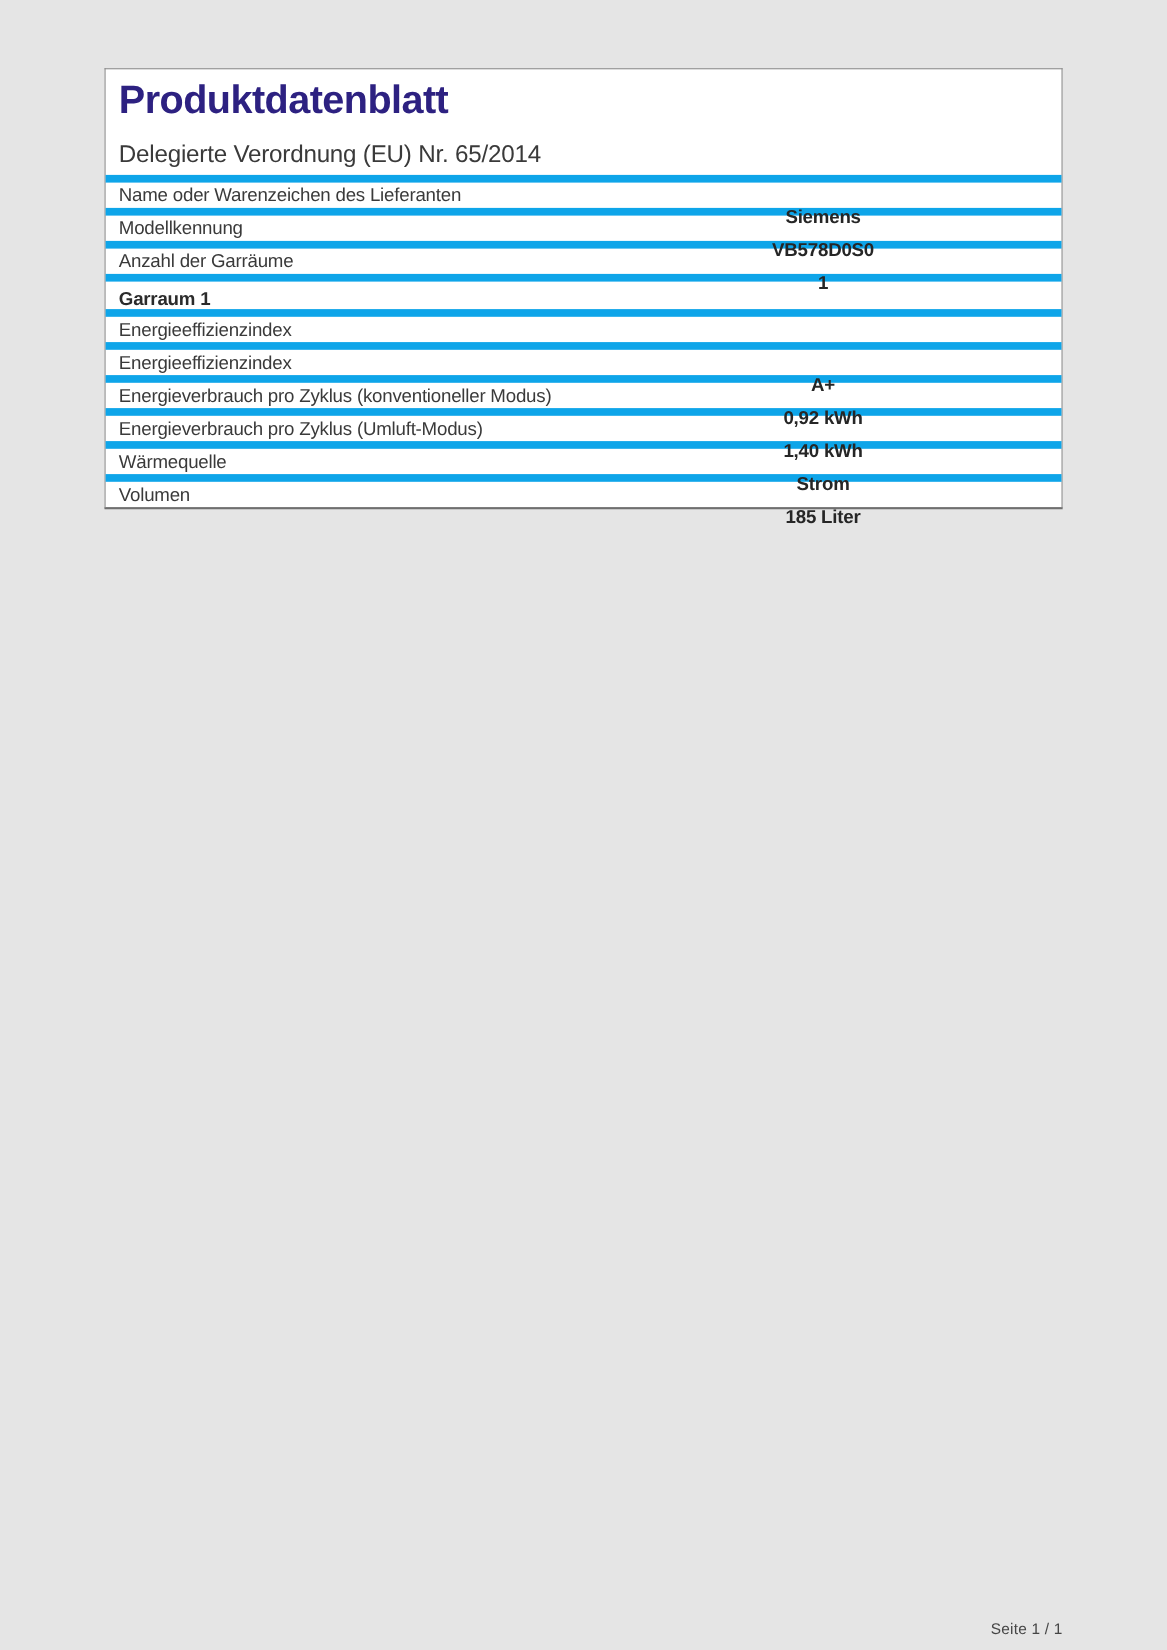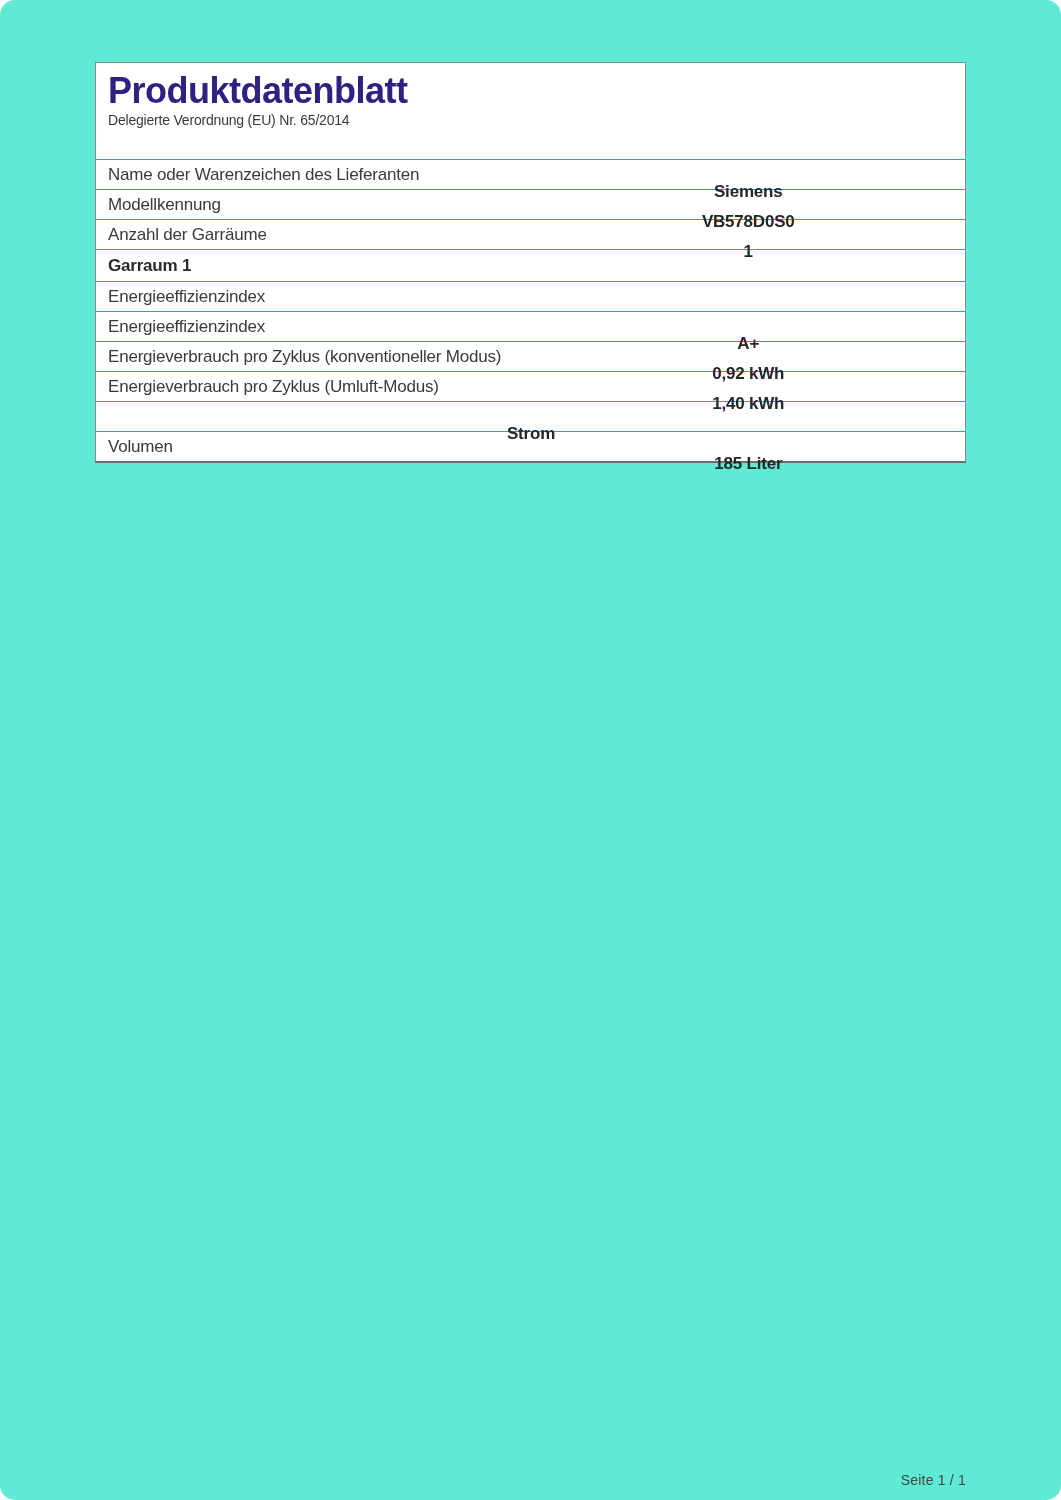--- a/index.html
+++ b/index.html
@@ -4,23 +4,22 @@
 <style>
   * { margin: 0; padding: 0; box-sizing: border-box; }
   html, body {
     background: #ffffff;
     font-family: "Liberation Sans", sans-serif;
   }
   .page {
     position: relative;
     width: 1061px;
     height: 1500px;
-    background: #5eead4;
+    background: #e5e5e5;
     overflow: hidden;
-    border-radius: 15px;
   }
   .sheet-table {
     position: absolute;
     left: 95px;
     top: 62px;
     width: 871px;
     border: 1px solid #8a8a8a;
     border-bottom-width: 2px;
     border-bottom-color: #6f6f6f;
     background: #ffffff;
@@ -30,30 +29,30 @@
     padding: 7px 12px 0 12px;
   }
   .doc-title {
     font-size: 36px;
     font-weight: bold;
     letter-spacing: -0.5px;
     color: #2d2181;
     line-height: 1.15;
   }
   .doc-subtitle {
-    margin-top: 1px;
-    font-size: 14px;
+    margin-top: 16px;
+    font-size: 22px;
     color: #3a3a3a;
     letter-spacing: -0.2px;
   }
   .row {
     display: flex;
     align-items: stretch;
     height: 30px;
-    border-top: 1px solid #0ea5e9;
+    border-top: 7px solid #0ea5e9;
   }
   .row.section-row .cell.label {
     font-weight: bold;
     color: #2b2b2b;
     flex: 1 1 100%;
     height: 32px;
   }
   .row.section-row { height: 32px; justify-content: center; }
   .cell {
     display: flex;
@@ -129,20 +128,21 @@
       <div class="cell label">Energieverbrauch pro Zyklus (konventioneller Modus)</div>
       <div class="cell value">0,92 kWh</div>
     </div>
 
     <div class="row">
       <div class="cell label">Energieverbrauch pro Zyklus (Umluft-Modus)</div>
       <div class="cell value">1,40 kWh</div>
     </div>
 
     <div class="row">
+      <div class="cell label">Wärmequelle</div>
       <div class="cell value">Strom</div>
     </div>
 
     <div class="row">
       <div class="cell label">Volumen</div>
       <div class="cell value">185 Liter</div>
     </div>
 
   </div>
 

